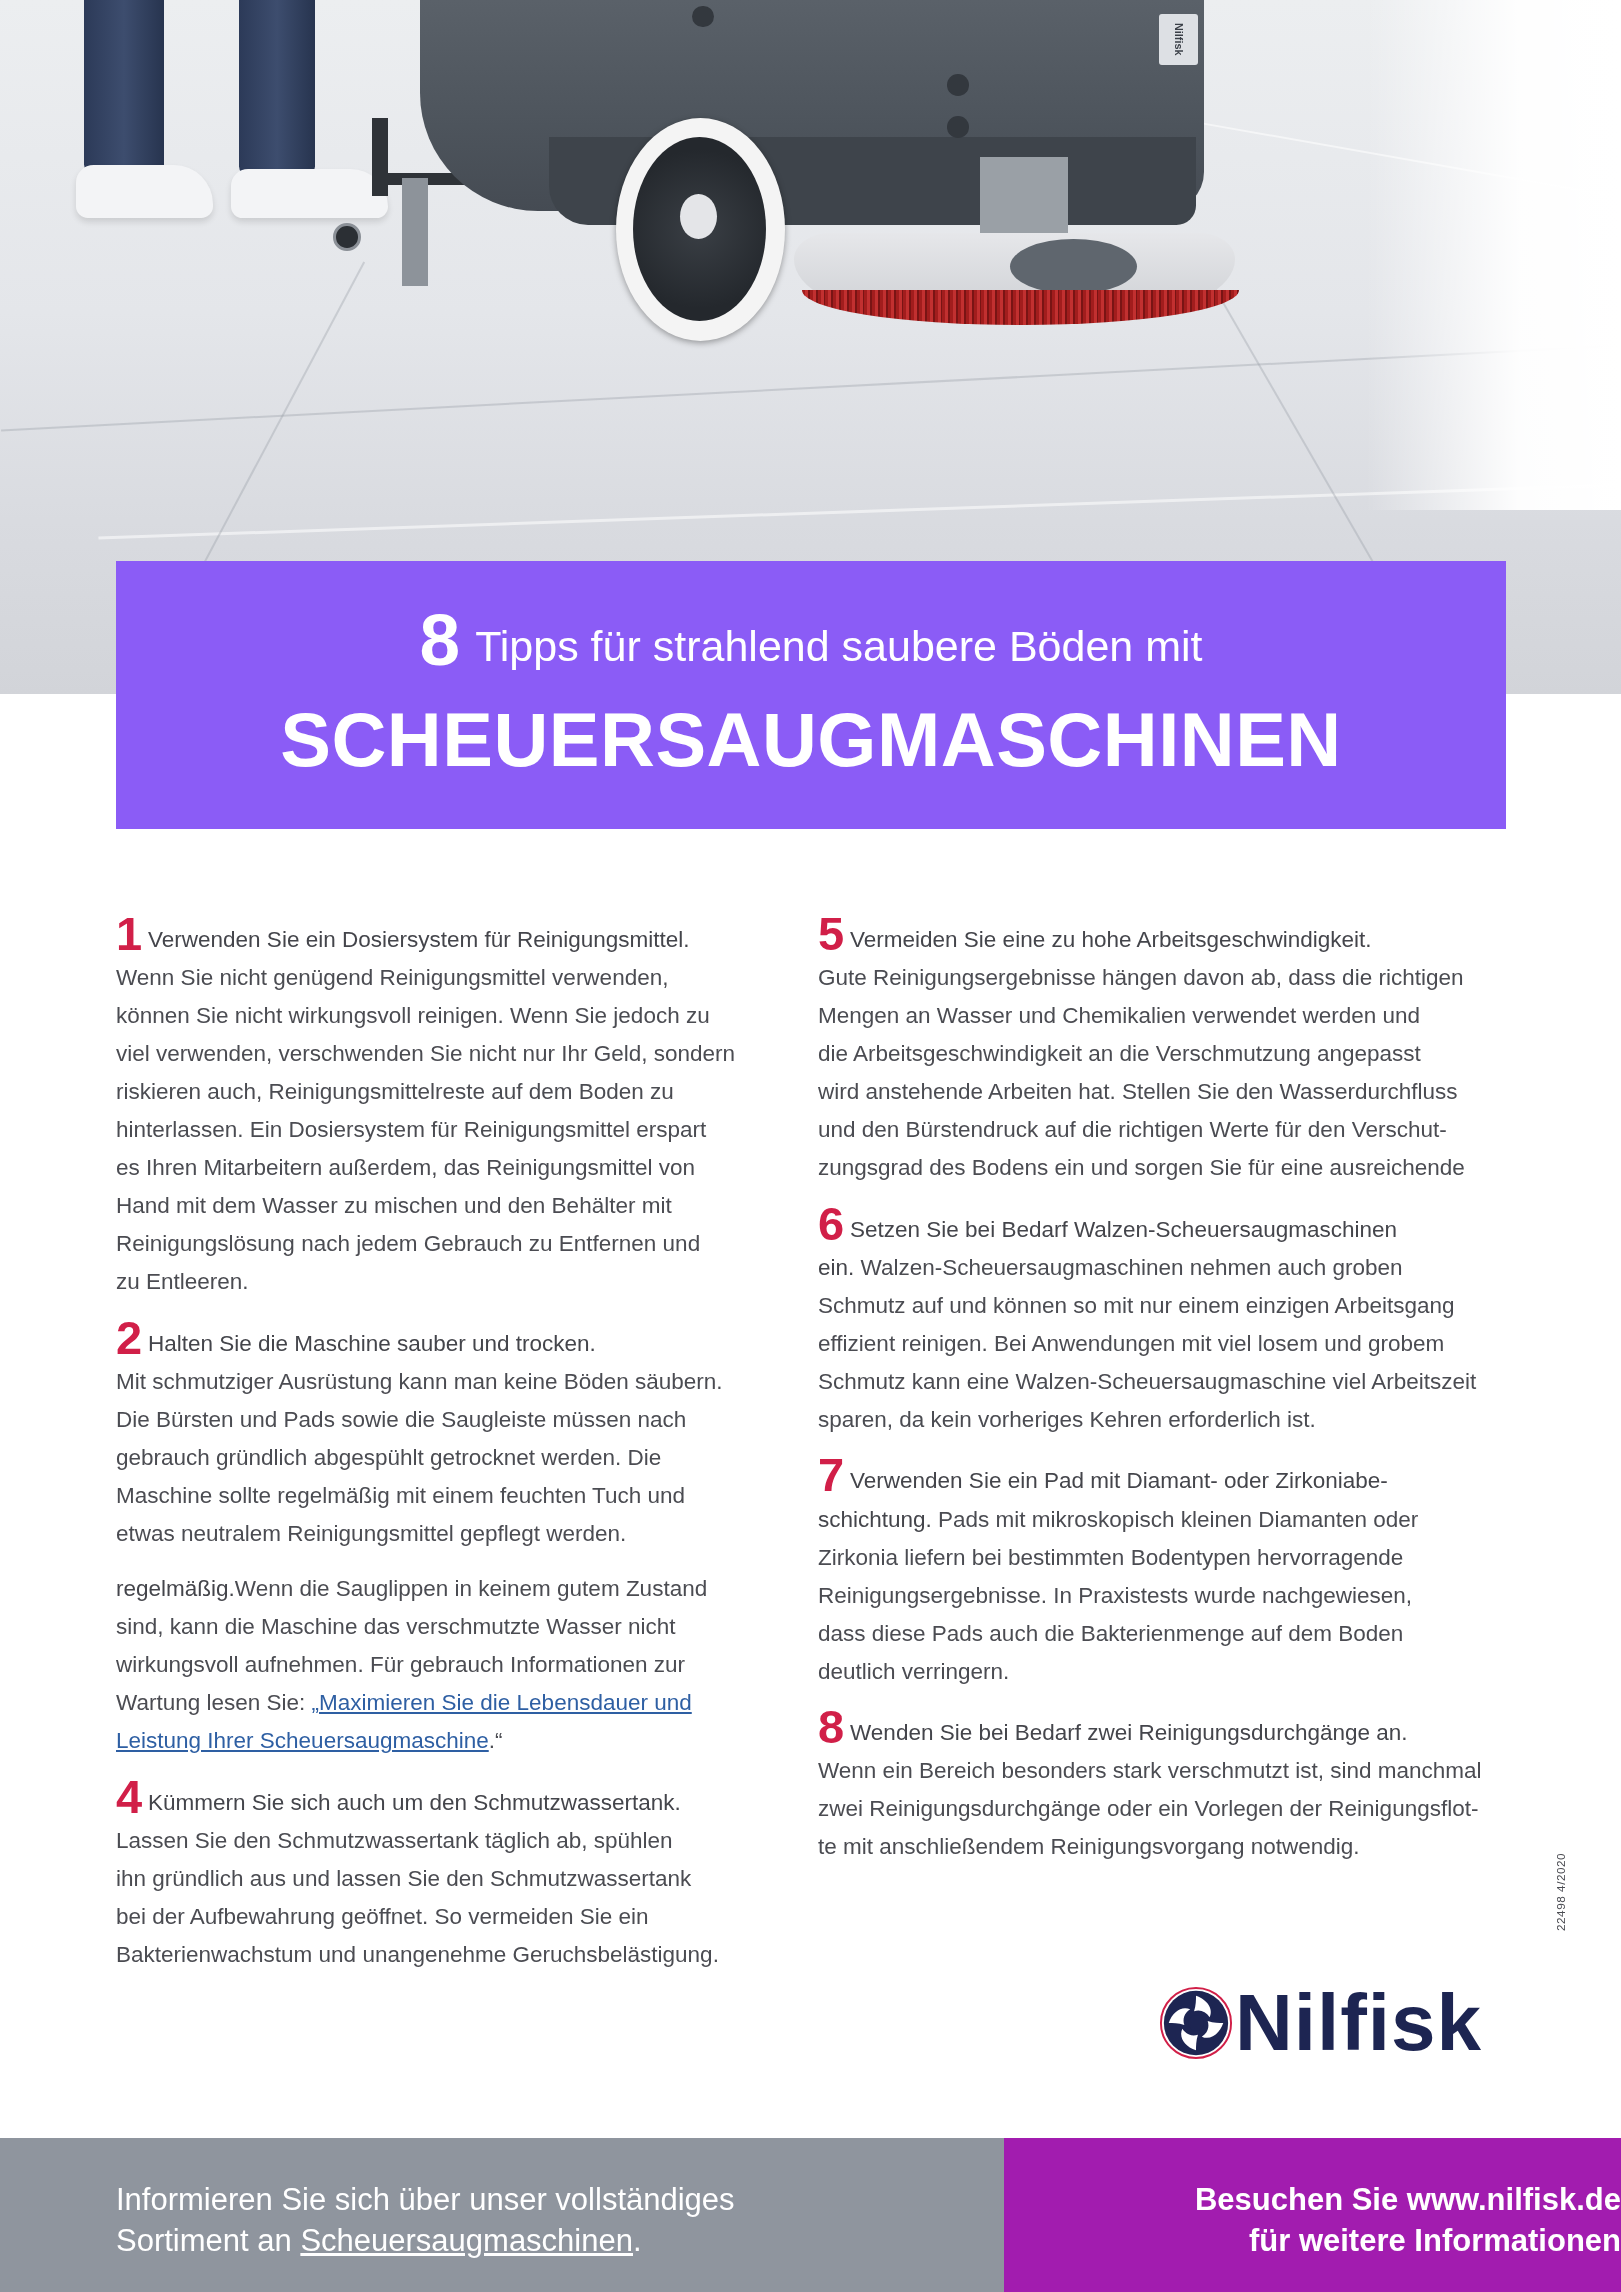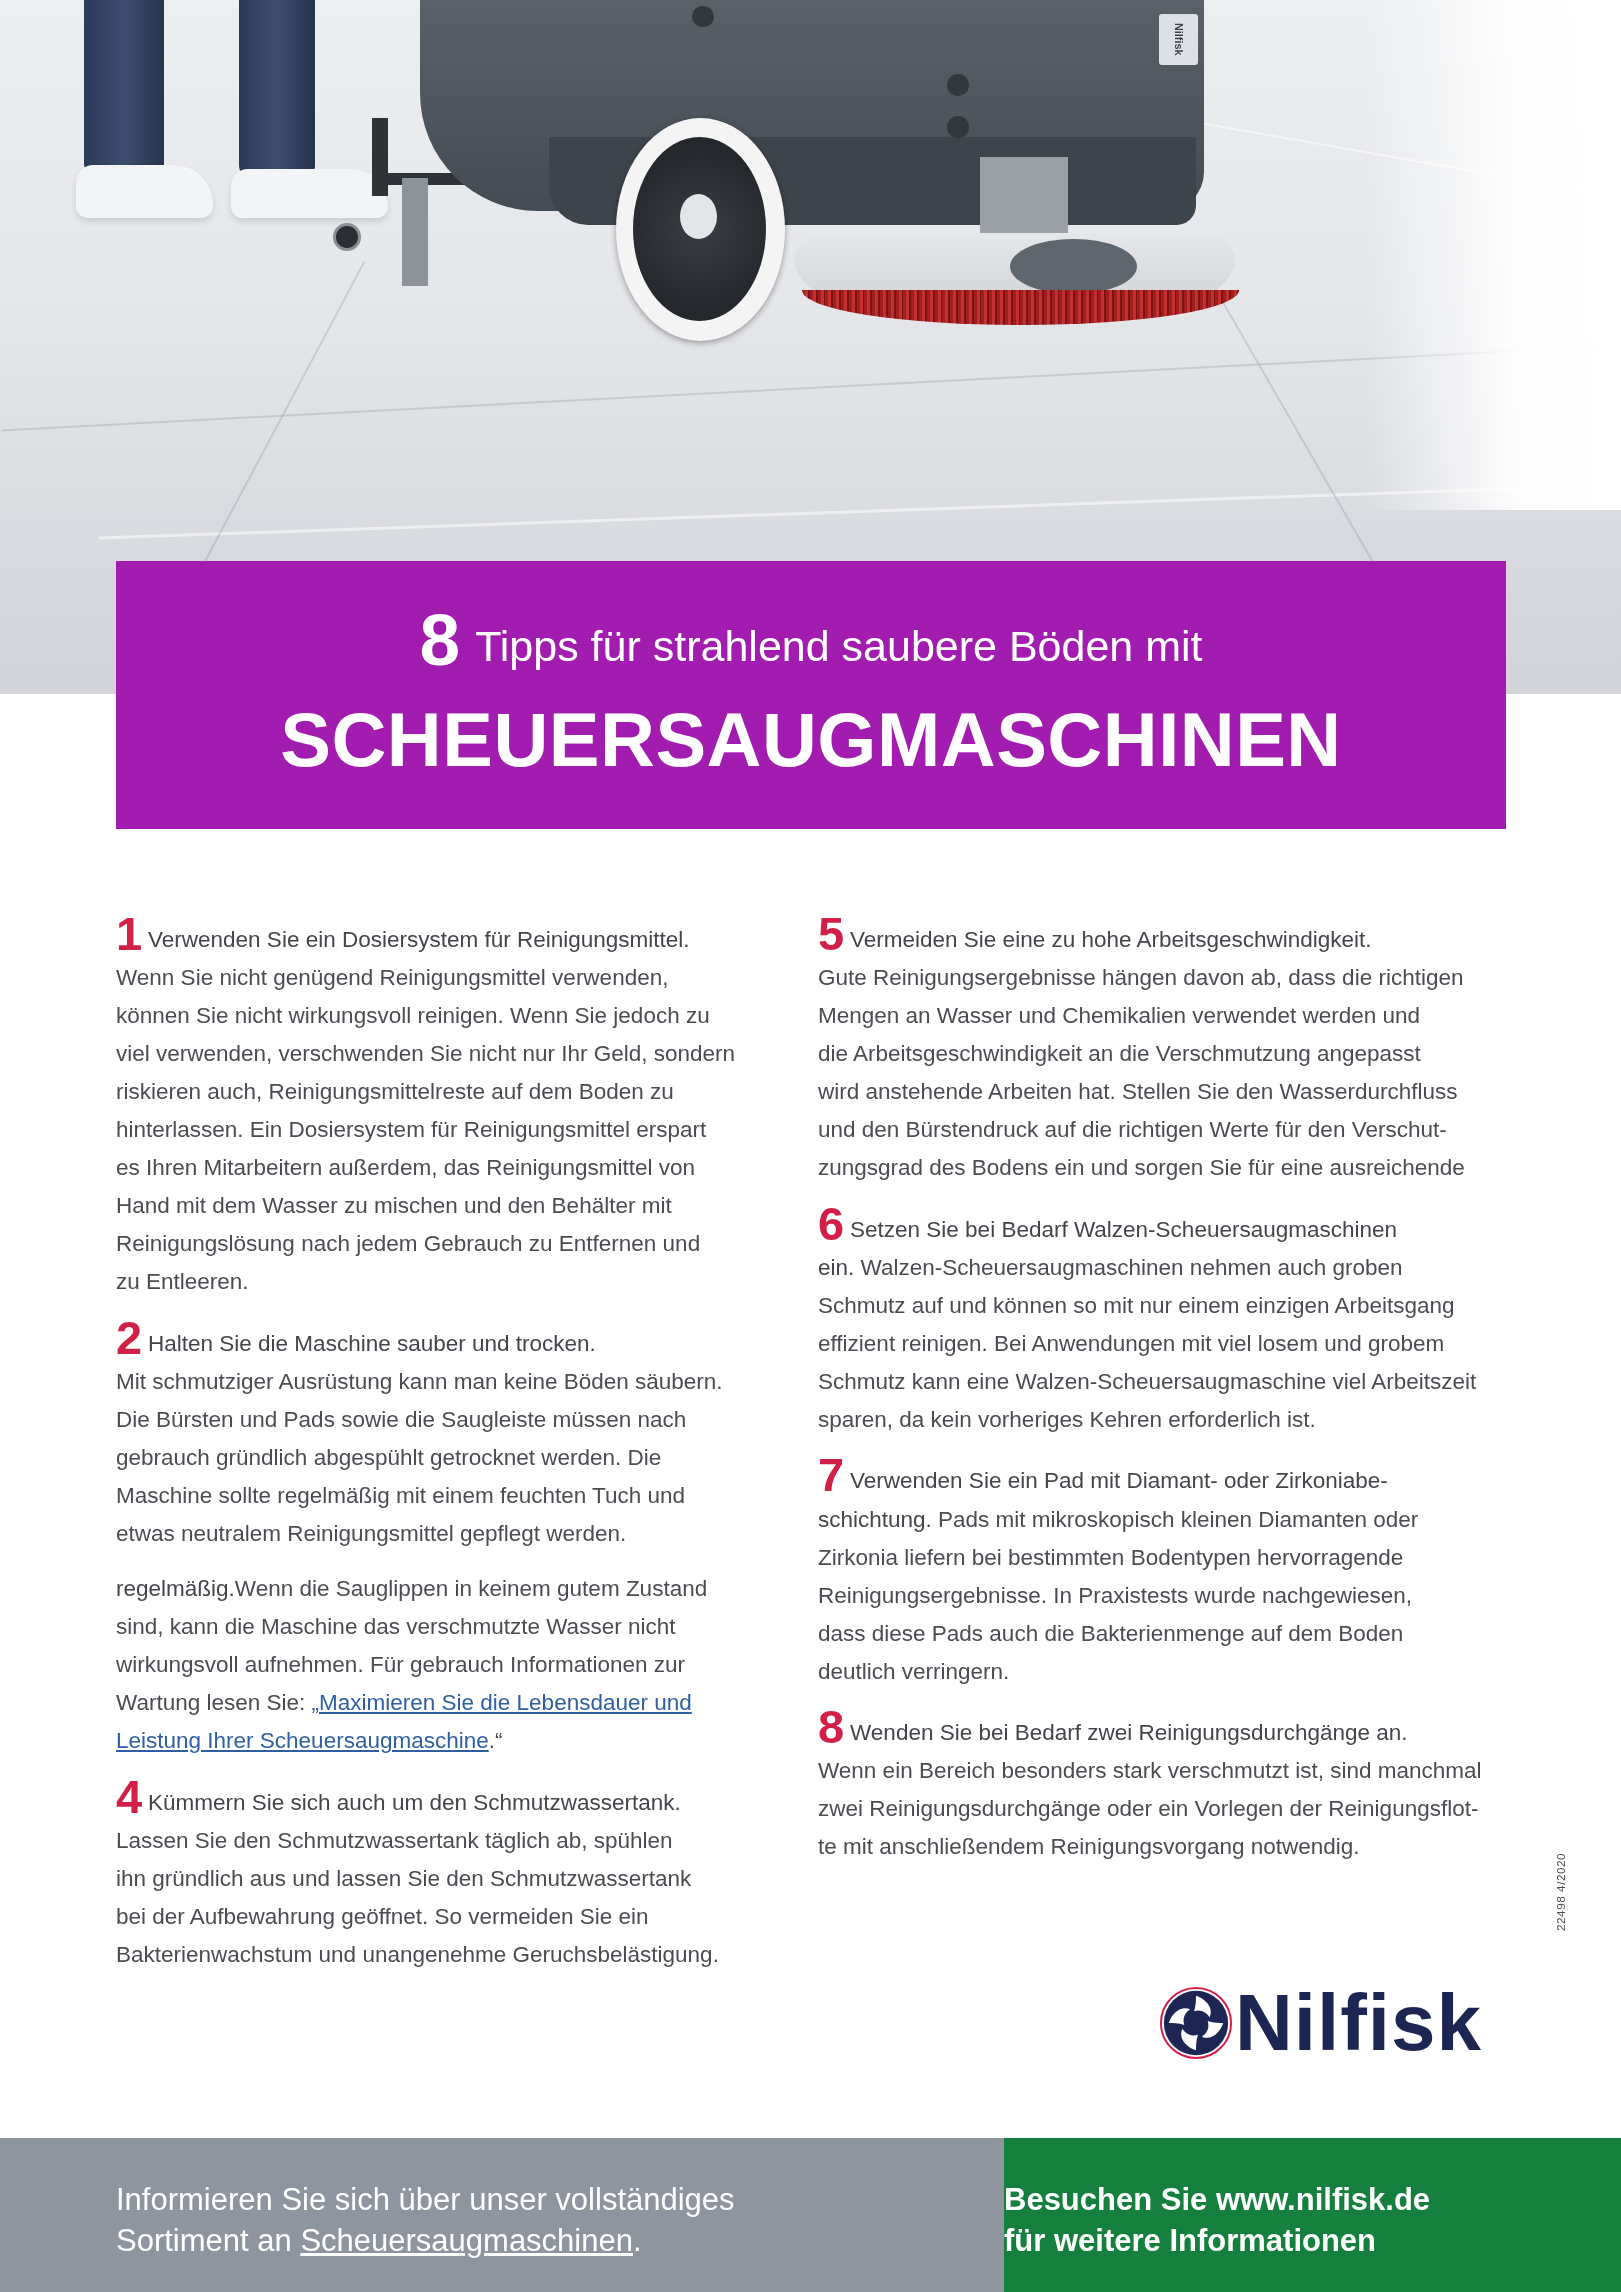--- a/index.html
+++ b/index.html
@@ -64,21 +64,21 @@
     position: absolute; left: 802px; top: 290px; width: 437px; height: 35px;
     background: repeating-linear-gradient(90deg, #a21d1d 0 2.9px, #c23030 2.9px 5.9px, #7a1414 5.9px 7.8px);
     border-radius: 0 0 216px 216px / 0 0 35px 35px;
   }
   .frame-bar { position: absolute; background: #2f3338; }
   .caster { position: absolute; border-radius: 50%; background: #2b2f34; border: 3.9px solid #8b9097; }
 
   
   .banner {
     position: absolute; left: 116px; top: 561px; width: 1390px; height: 268px;
-    background: #a21caf; color: #ffffff; text-align: center;
+    background: #8b5cf6; color: #ffffff; text-align: center;
   }
   .banner .line1 { position: absolute; left: 0; right: 0; top: 49px; font-size: 43px; line-height: 59px; }
   .banner .line1 .big { font-size: 73px; font-weight: bold; vertical-align: -3.9px; margin-right: 3.9px; }
   .banner .line2 { position: absolute; left: 0; right: 0; top: 135px; font-size: 76px; font-weight: bold; line-height: 88px; letter-spacing: 0.5px; }
 
   
   .col { position: absolute; top: 915px; }
   .col.left { left: 116px; width: 676px; }
   .col.right { left: 818px; width: 686px; }
   .tip { margin-bottom: 17.6px; }
@@ -110,22 +110,22 @@
   }
 
   
   .footer { position: absolute; left: 0; top: 2138px; width: 1621px; height: 182px; display: flex; }
   .footer-left {
     width: 1004px; height: 155px; background: #8f959e; color: #ffffff;
     box-sizing: border-box; padding: 41px 0 0 116px; font-size: 31px; line-height: 41px;
   }
   .footer-left a { color: #ffffff; text-decoration: underline; }
   .footer-right {
-    width: 617px; height: 155px; background: #15803d; color: #ffffff;
-    box-sizing: border-box; padding: 41px 0 0 0; text-align: left;
+    width: 617px; height: 155px; background: #a21caf; color: #ffffff;
+    box-sizing: border-box; padding: 41px 0 0 0; text-align: right;
     font-size: 31px; font-weight: bold; line-height: 41px;
   }
   .footer-right span, .footer-left span { display: block; }
 </style>
 </head>
 <body>
 
 <div class="hero">
 
   <div class="tile-dark" style="left:0;top:387px;width:1621px;height:2px;transform:rotate(-3deg);"></div>

